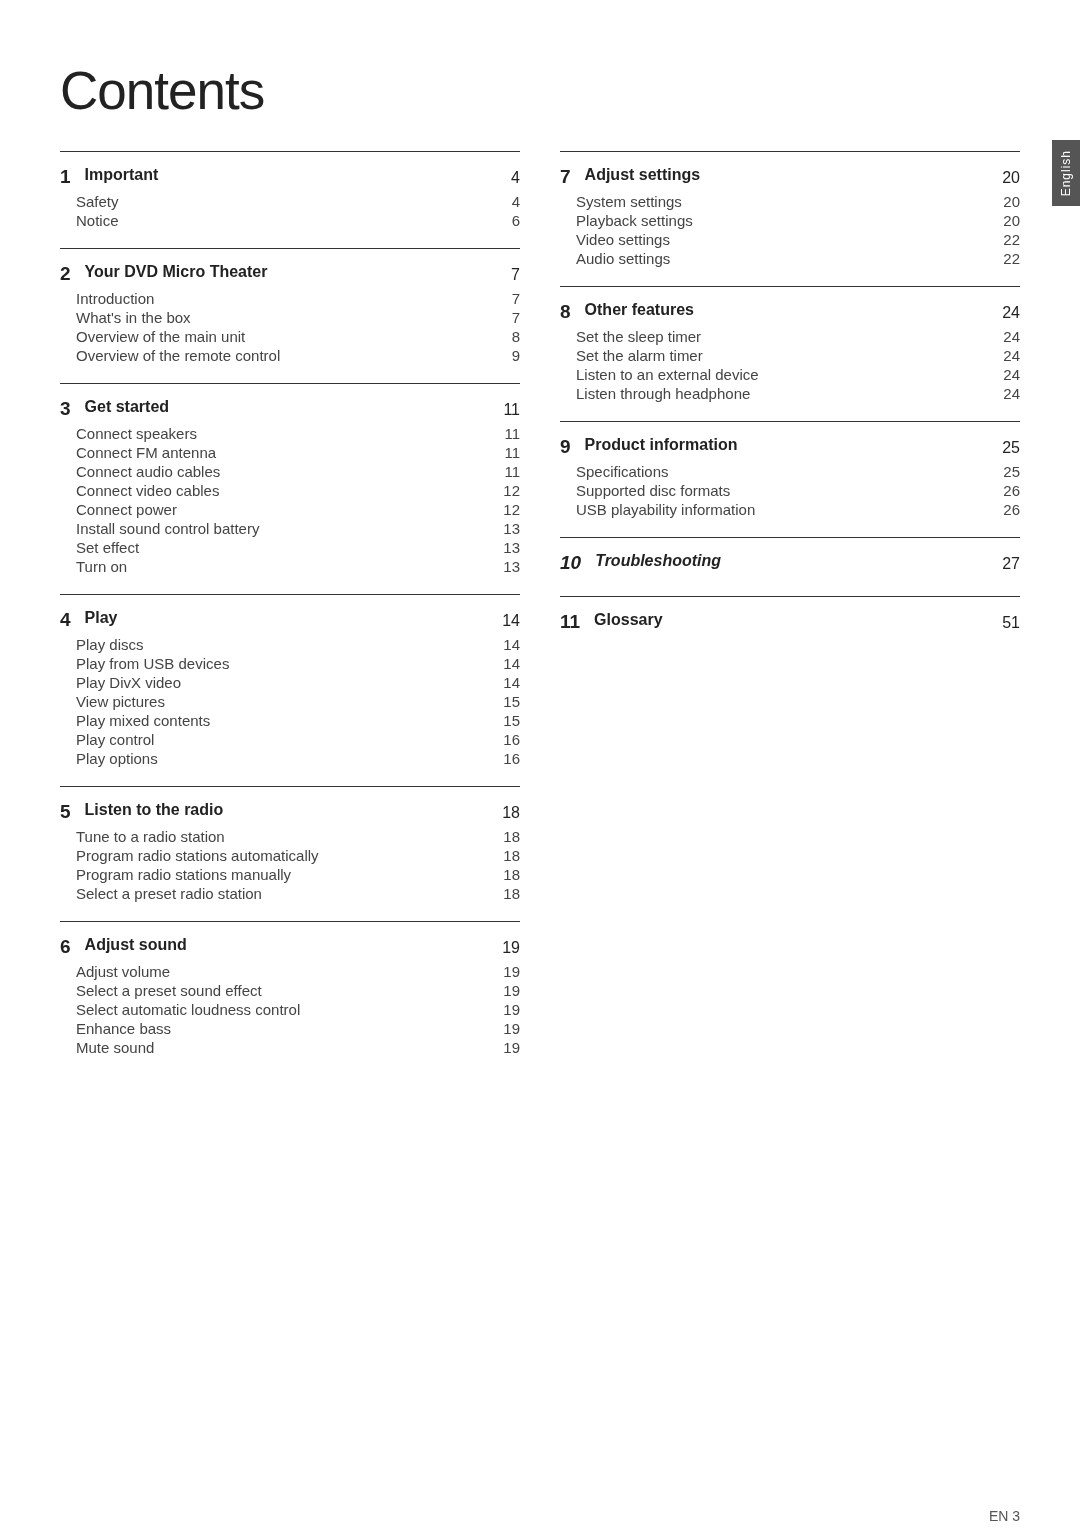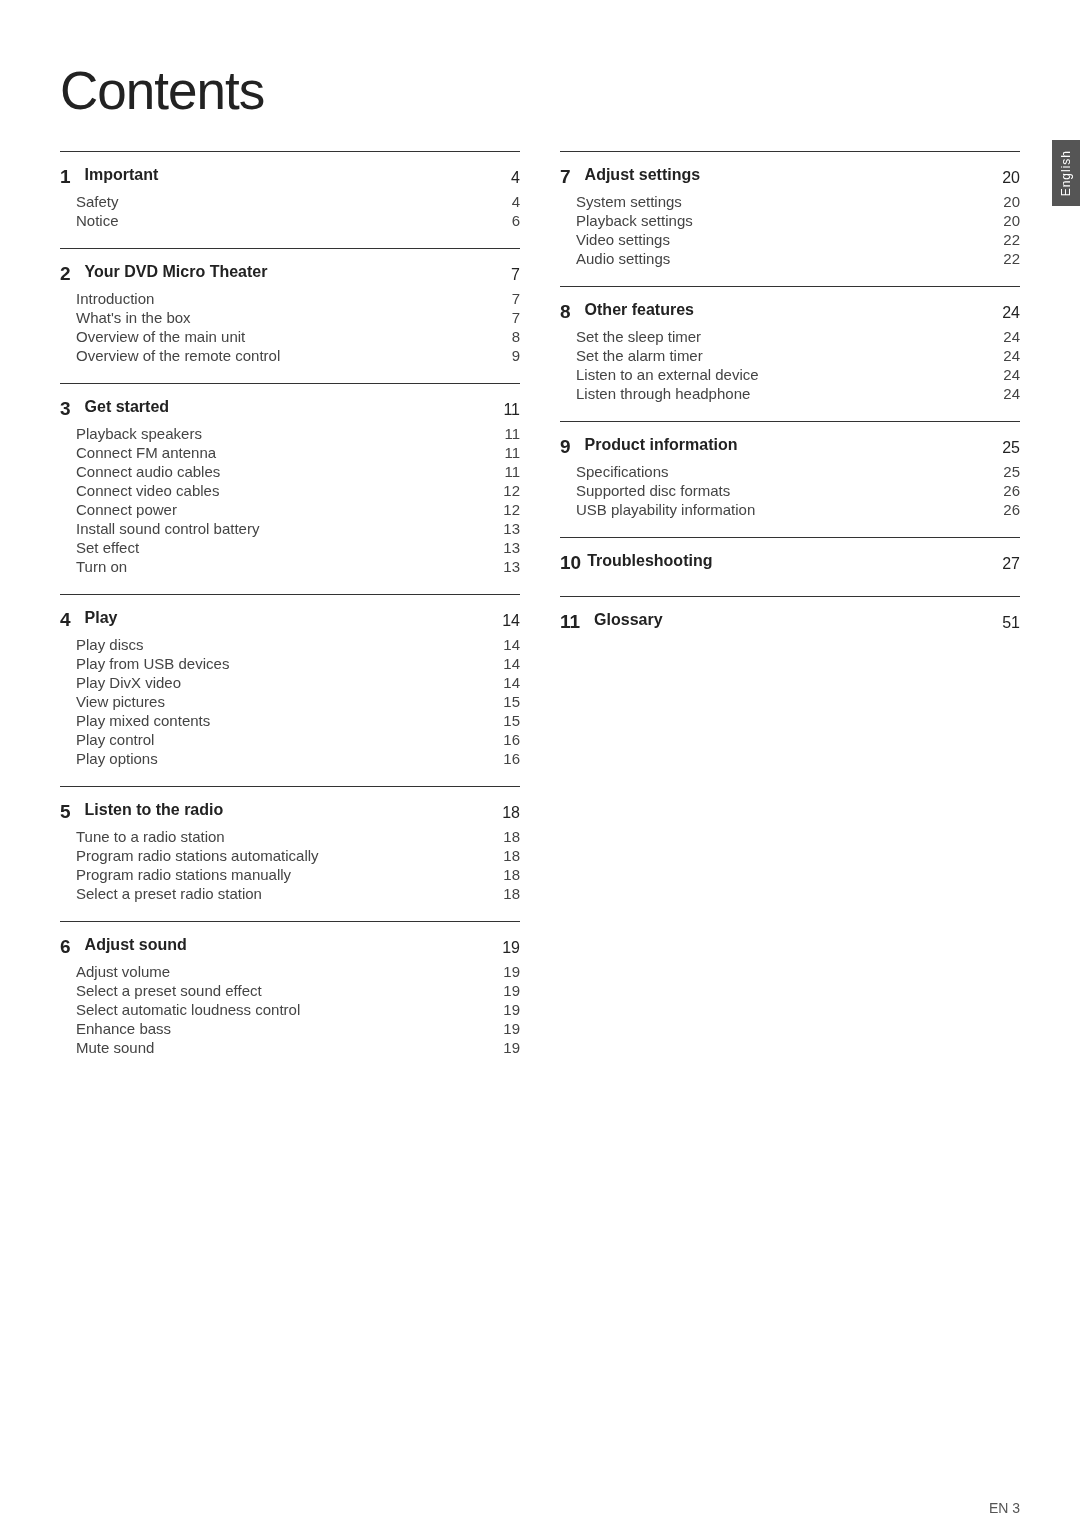--- a/index.html
+++ b/index.html
@@ -121,21 +121,21 @@
     }
 
     .sub-item-page {
       font-size: 15px;
       color: #444;
     }
 
     
     .footer {
       position: absolute;
-      bottom: 12px;
+      bottom: 4px;
       right: 60px;
       font-size: 14px;
       color: #555;
     }
   </style>
 </head>
 <body>
 
 <div class="page">
 
@@ -194,21 +194,21 @@
           </div>
           <div class="section">
             <div class="section-header">
               <div style="display: flex; gap: 8px; flex: 1 1 0%;">
                 <span class="section-number">3</span>
                 <span class="section-title">Get started</span>
               </div>
               <span class="section-page">11</span>
             </div>
             <div class="sub-item">
-              <span class="sub-item-text">Playback speakers</span>
+              <span class="sub-item-text">Connect speakers</span>
               <span class="sub-item-page">11</span>
             </div>
             <div class="sub-item">
               <span class="sub-item-text">Connect FM antenna</span>
               <span class="sub-item-page">11</span>
             </div>
             <div class="sub-item">
               <span class="sub-item-text">Connect audio cables</span>
               <span class="sub-item-page">11</span>
             </div>
@@ -393,21 +393,21 @@
               <span class="sub-item-text">Supported disc formats</span>
               <span class="sub-item-page">26</span>
             </div>
             <div class="sub-item">
               <span class="sub-item-text">USB playability information</span>
               <span class="sub-item-page">26</span>
             </div>
           </div>
           <div class="section">
             <div class="section-header">
-              <div style="display: flex; gap: 0; flex: 1 1 0%;">
+              <div style="display: flex; gap: 8px; flex: 1 1 0%; font-style: italic;">
                 <span class="section-number">10</span>
                 <span class="section-title">Troubleshooting</span>
               </div>
               <span class="section-page">27</span>
             </div>
           </div>
           <div class="section">
             <div class="section-header">
               <div style="display: flex; gap: 8px; flex: 1 1 0%;">
                 <span class="section-number">11</span>

